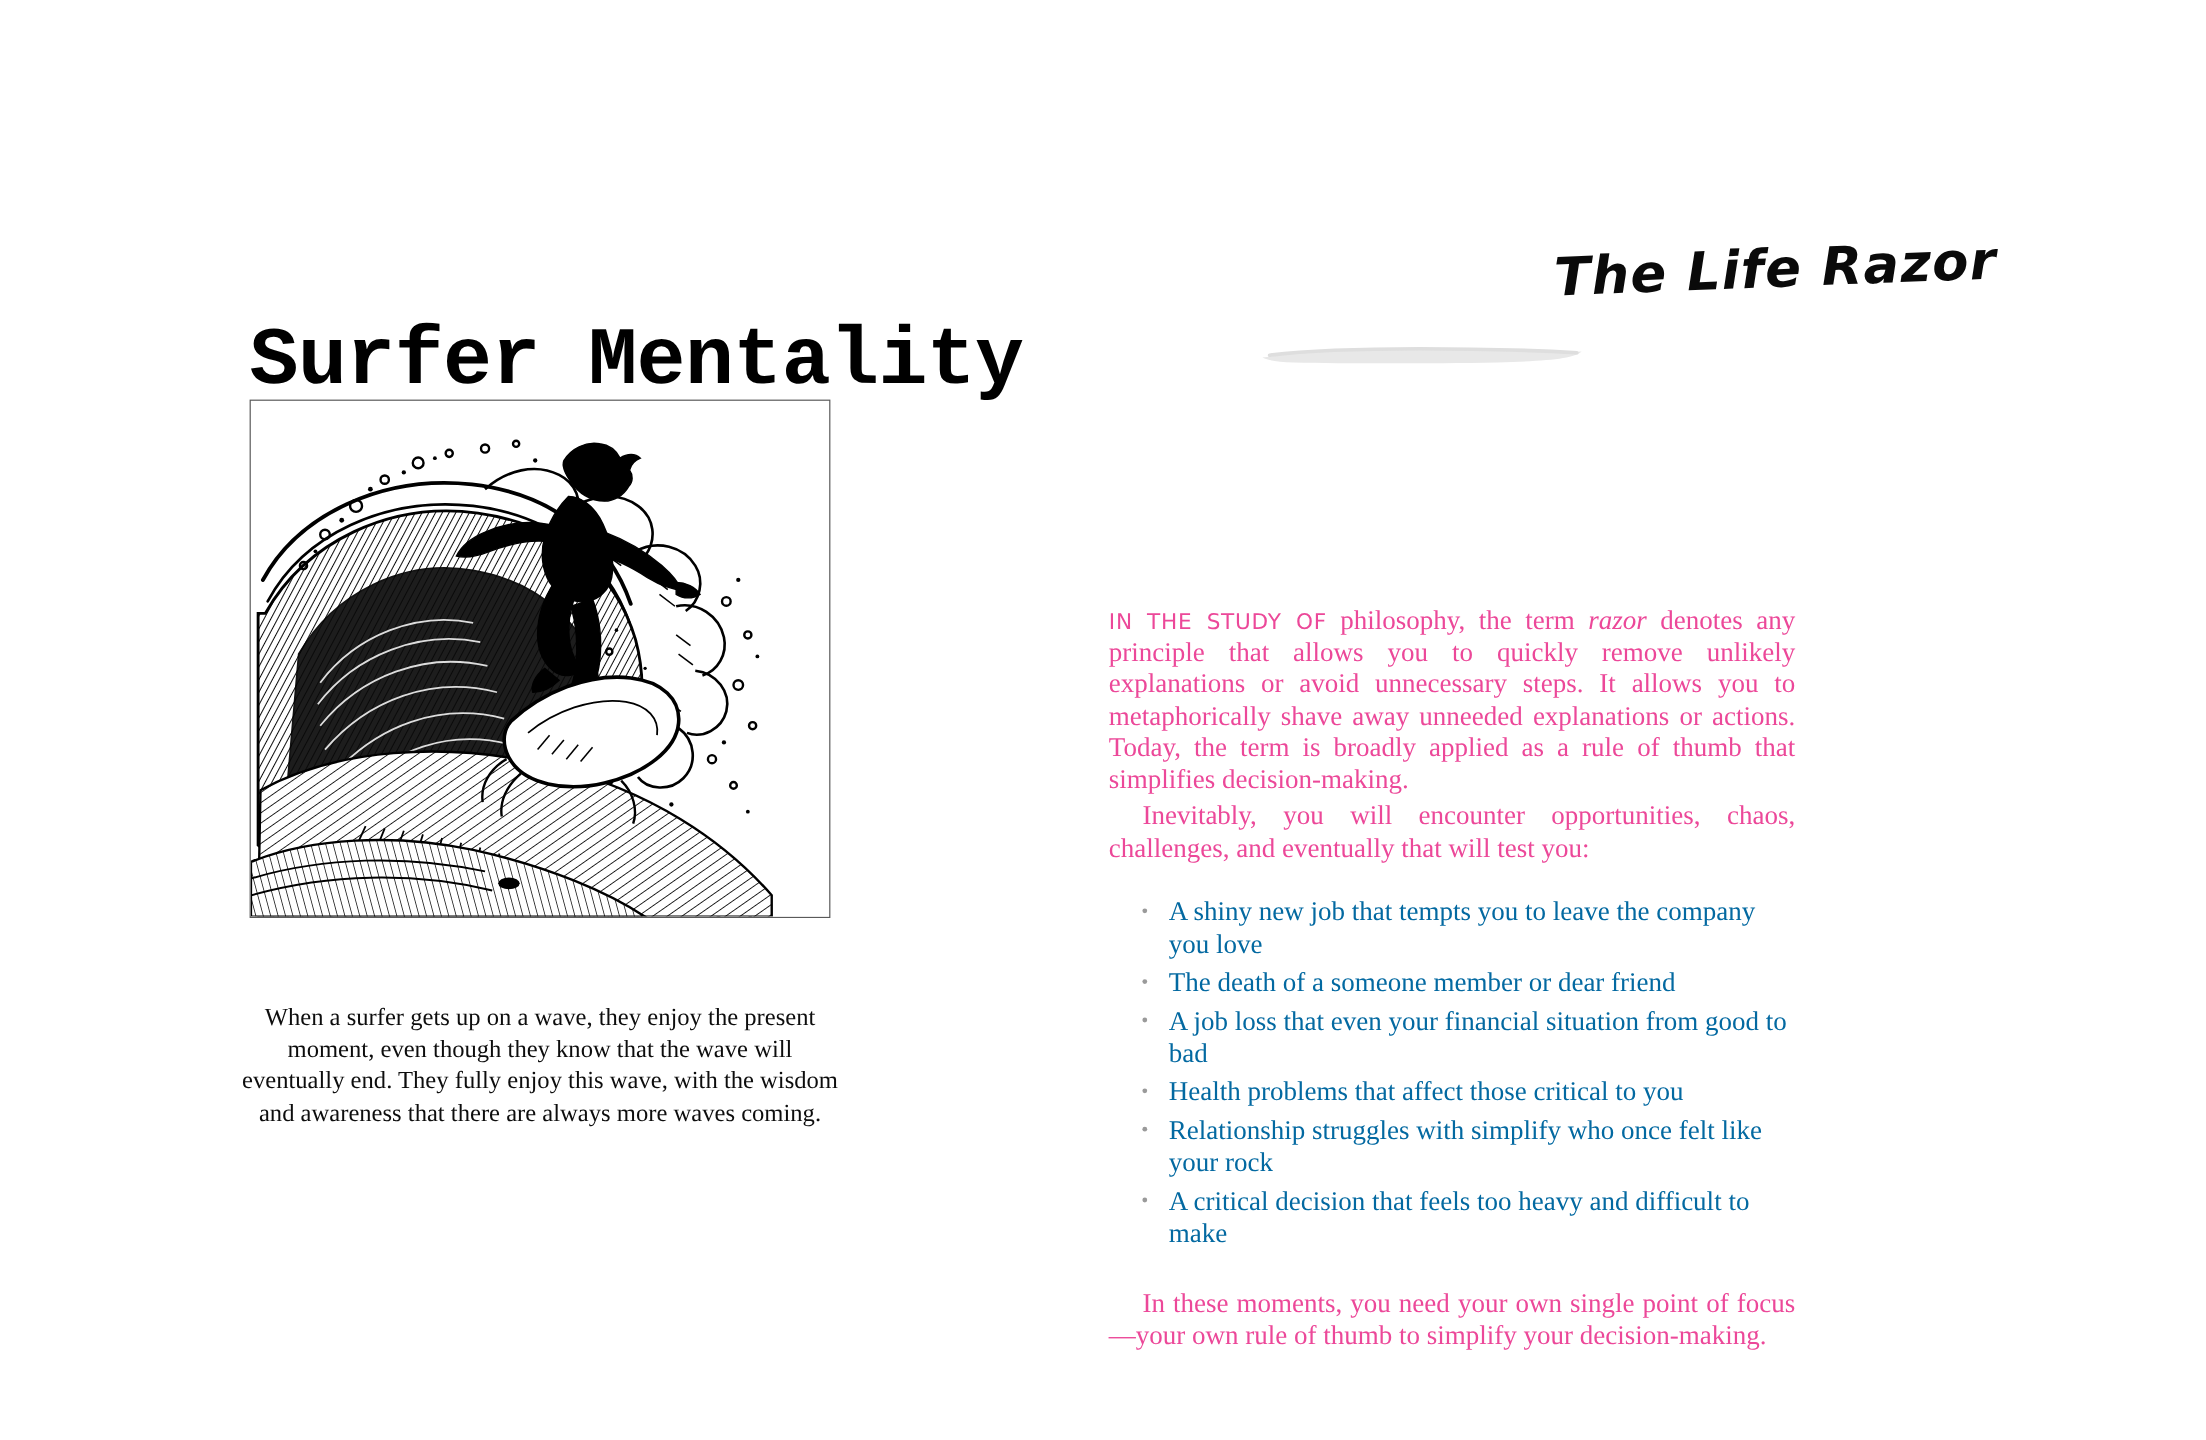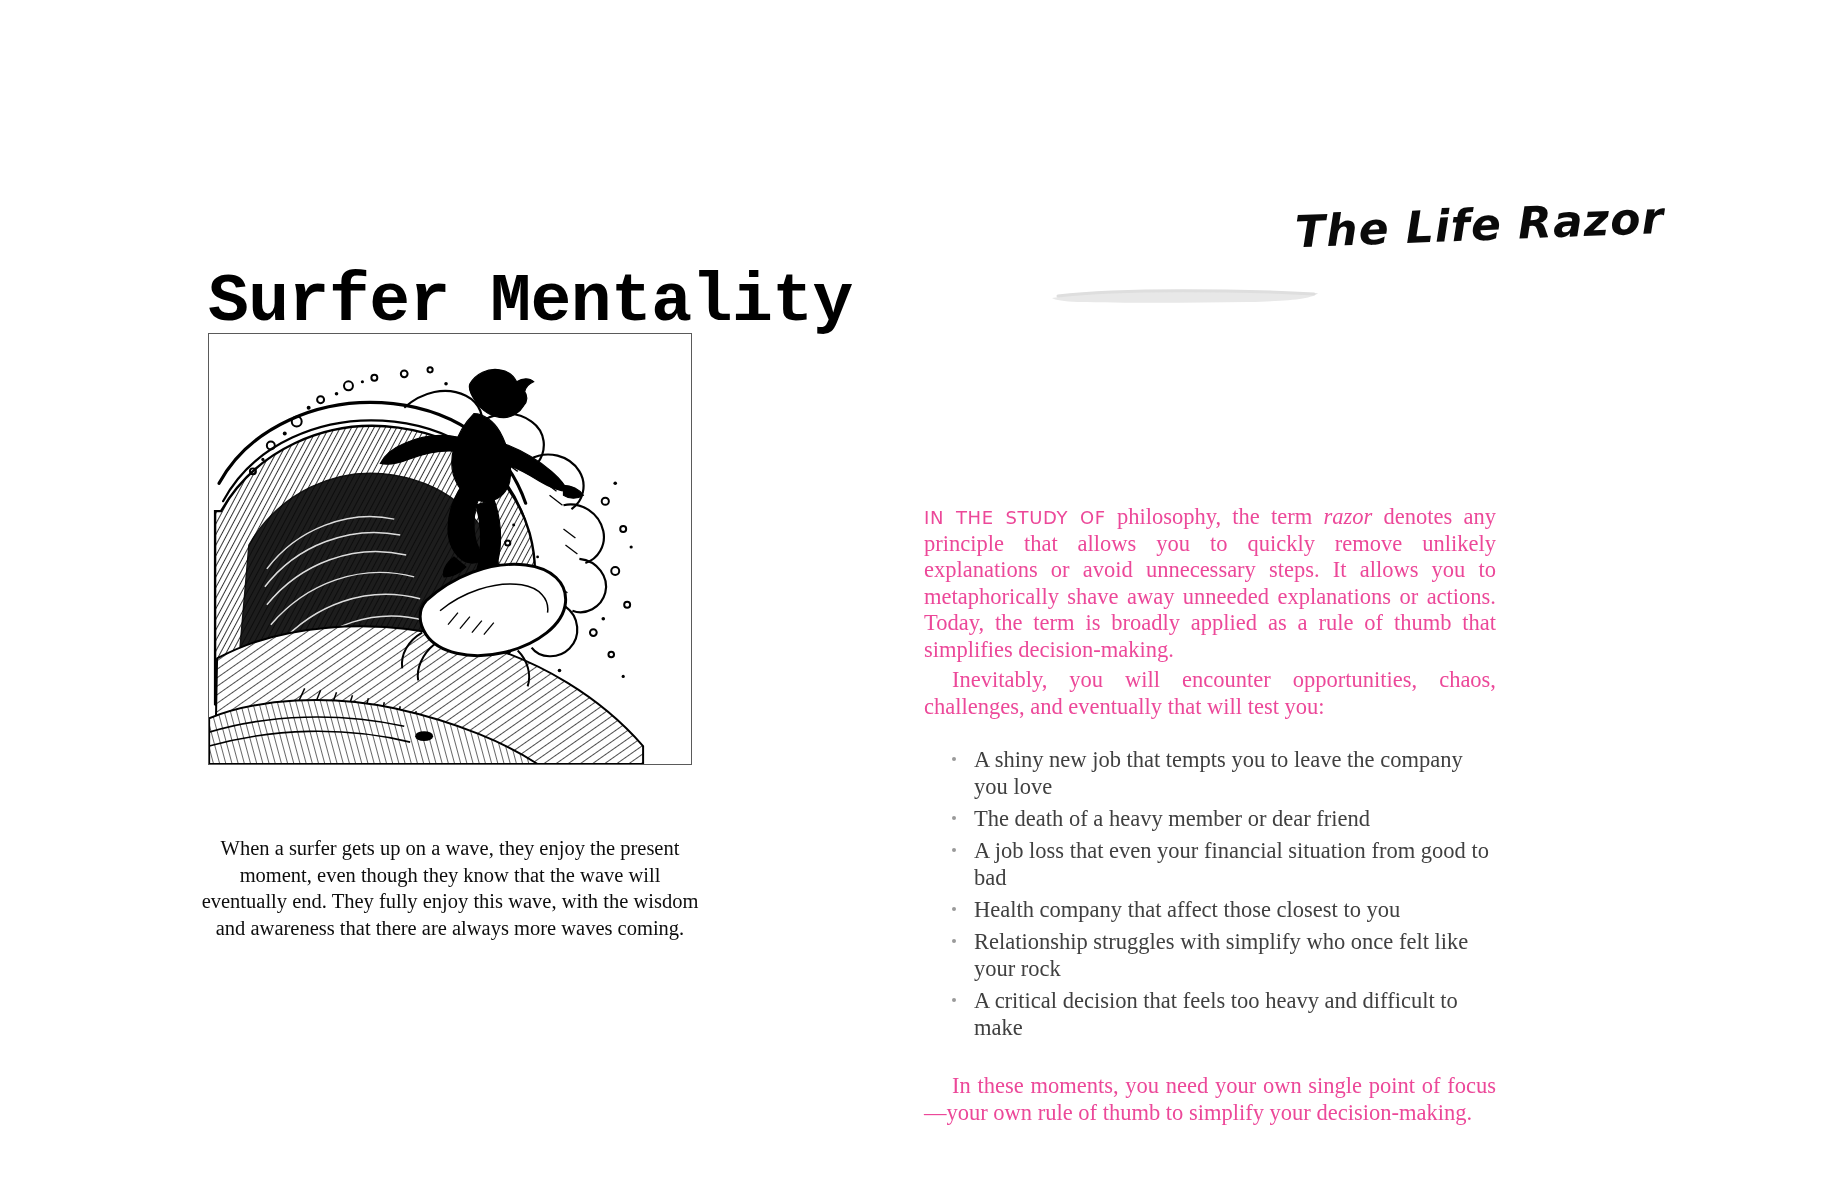--- a/index.html
+++ b/index.html
@@ -130,21 +130,21 @@
   }
   .ital { font-style: italic; }
 
   #challenge-list {
     list-style: none;
     margin: 26px 0 0 0;
     padding: 0 0 0 54px;
     font-family: "Liberation Serif", serif;
     font-size: 22.5px;
     line-height: 1.20;
-    color: #404040;
+    color: #0369a1;
   }
   #challenge-list li {
     position: relative;
     margin-bottom: 5px;
     padding-left: 0;
   }
   #challenge-list li::before {
     content: "";
     position: absolute;
     left: -22px;
@@ -369,22 +369,22 @@
   </div>
 
   <div id="body-column">
 
     <p class="body-para first-para"><span class="smallcaps">In the study of</span><span> philosophy, the term </span><span class="ital">razor</span><span> denotes any principle that allows you to quickly remove unlikely explanations or avoid unnecessary steps. It allows you to metaphorically shave away unneeded explanations or actions. Today, the term is broadly applied as a rule of thumb that simplifies decision-making.</span></p>
 
     <p class="body-para indent">Inevitably, you will encounter opportunities, chaos, challenges, and eventually that will test you:</p>
 
     <ul id="challenge-list">
       <li>A shiny new job that tempts you to leave the company you love</li>
-      <li>The death of a heavy member or dear friend</li>
+      <li>The death of a someone member or dear friend</li>
       <li>A job loss that even your financial situation from good to bad</li>
-      <li>Health company that affect those closest to you</li>
+      <li>Health problems that affect those critical to you</li>
       <li>Relationship struggles with simplify who once felt like your rock</li>
       <li>A critical decision that feels too heavy and difficult to make</li>
     </ul>
 
     <p id="closing-para" class="body-para indent">In these moments, you need your own single point of focus—your own rule of thumb to simplify your decision-making.</p>
   </div>
 </div>
 
 </body></html>

